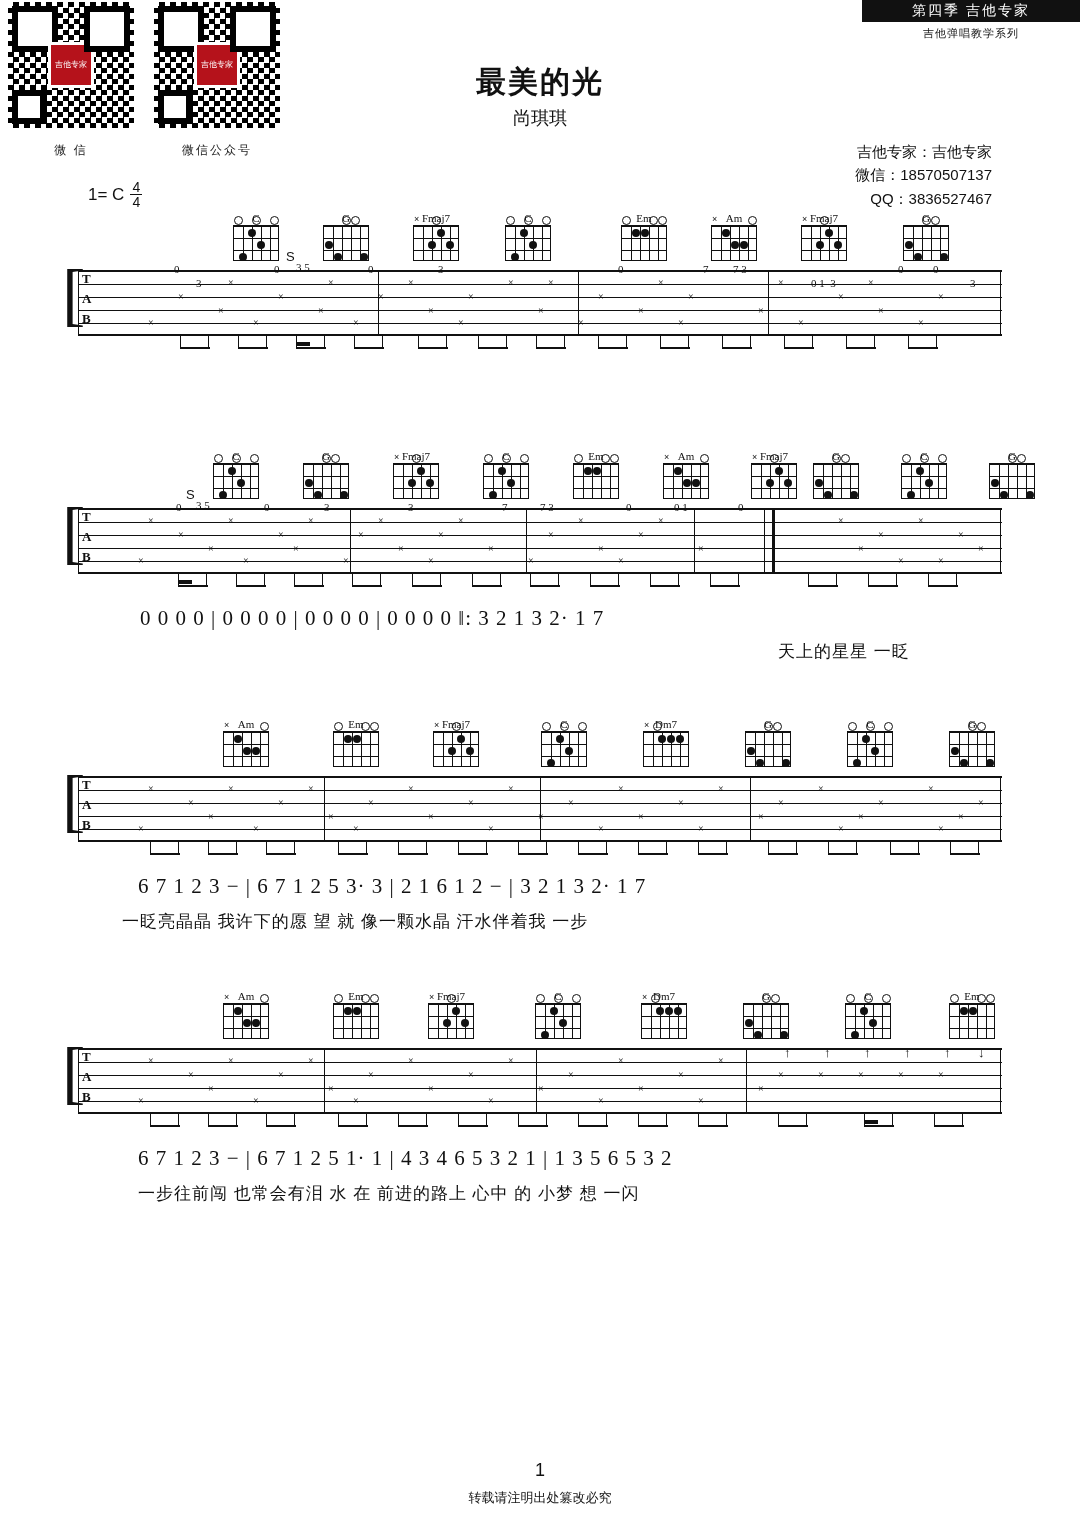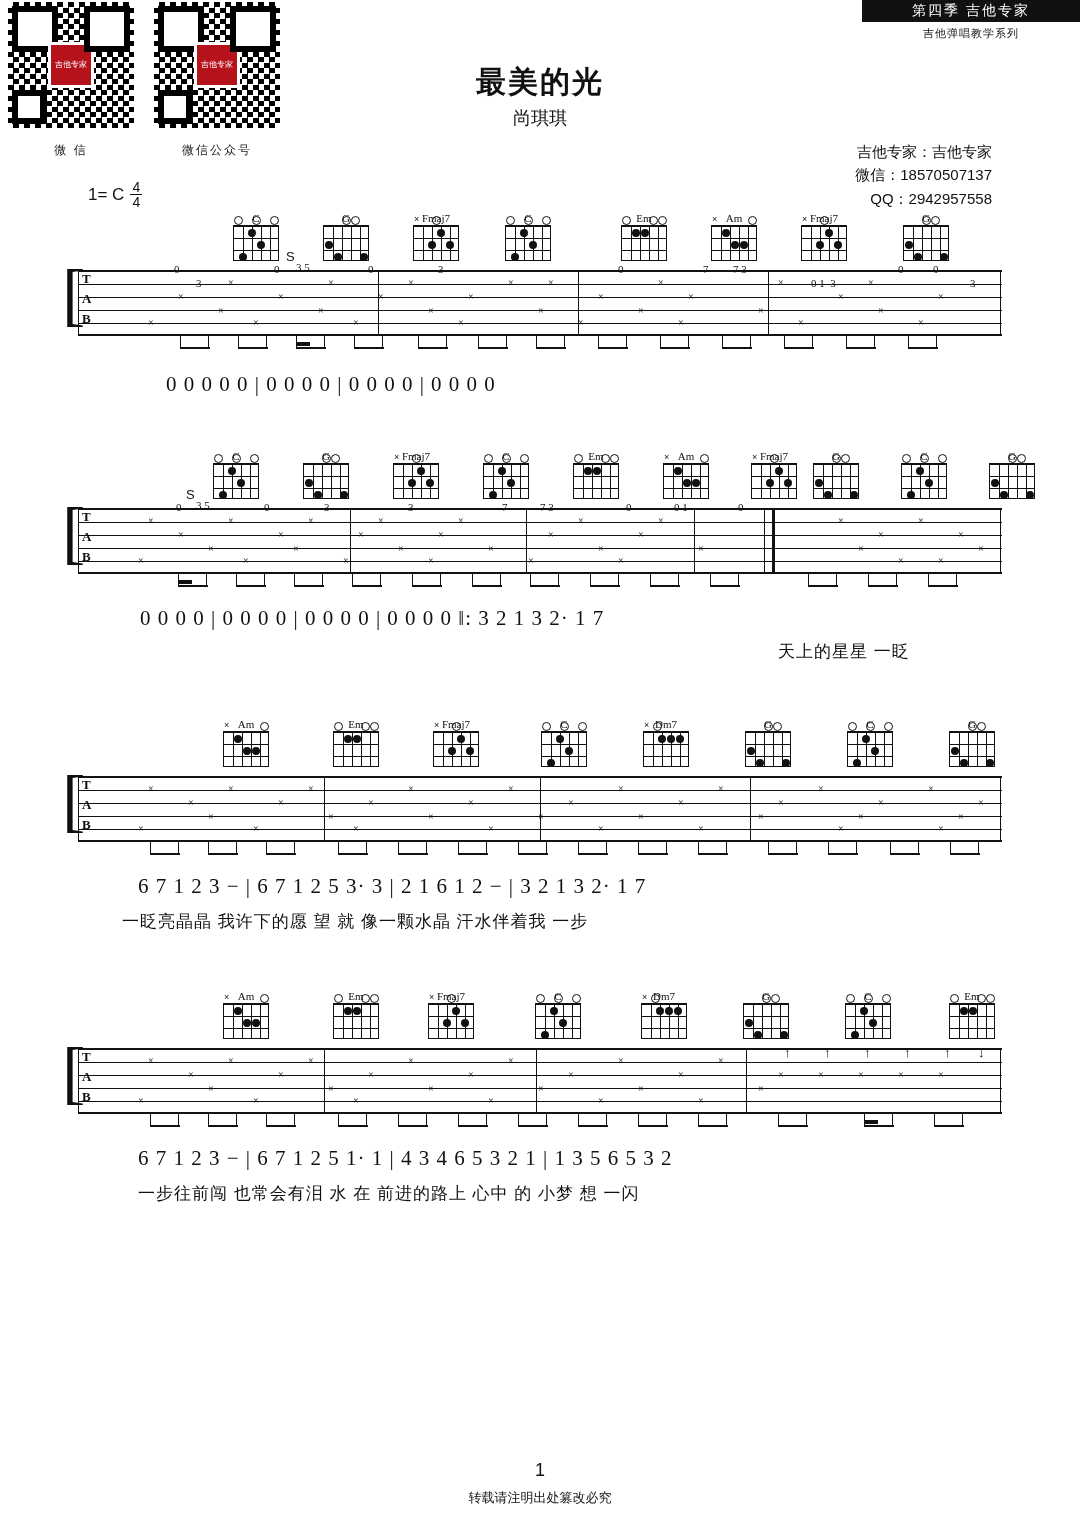--- a/index.html
+++ b/index.html
@@ -112,21 +112,21 @@
 
   <div class="season-box">第四季  吉他专家</div>
   <div class="season-sub">吉他弹唱教学系列</div>
 
   <div class="title">最美的光</div>
   <div class="artist">尚琪琪</div>
 
   <div class="contact">
     <div>吉他专家：吉他专家</div>
     <div>微信：18570507137</div>
-    <div>QQ：2942957558</div>
+    <div>QQ：3836527467</div>
   </div>
 
   <div class="keysig">
     <span>1= C</span>
     <span class="frac">
       <span>4</span>
       <span>4</span>
     </span>
   </div>
 
@@ -362,23 +362,20 @@
         <div class="rh" style="left:734px;top:0;"></div>
       <div class="rhbeam" style="left:706px;top:11px;width:30px;"></div>
       <div class="rh" style="left:768px;top:0;"></div>
         <div class="rh" style="left:796px;top:0;"></div>
       <div class="rhbeam" style="left:768px;top:11px;width:30px;"></div>
       <div class="rh" style="left:830px;top:0;"></div>
         <div class="rh" style="left:858px;top:0;"></div>
       <div class="rhbeam" style="left:830px;top:11px;width:30px;"></div>
     </div>
 
-    <div class="lyricline" style="height:52px;">
-      <div class="melo" style="left:88px;top:14px;">0  0 0  0  0 | 0  0  0  0 | 0  0  0  0 | 0  0  0  0</div>
-    </div>
   </div>
 
   <div class="system" style="top:450px;">
     <div class="chord-row">
       <div class="chord" style="left:130px;">
         <div class="nm">C</div>
         <div class="grid">
           <i class="vs" style="left:9px;"></i>
             <i class="vs" style="left:18px;"></i>
             <i class="vs" style="left:27px;"></i>

